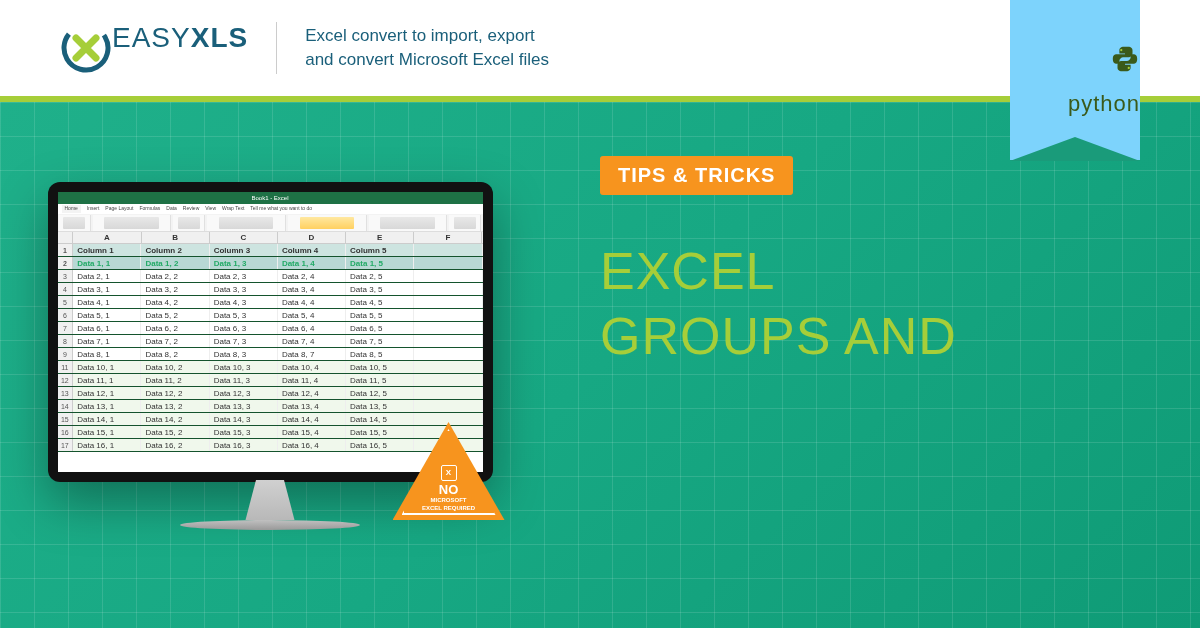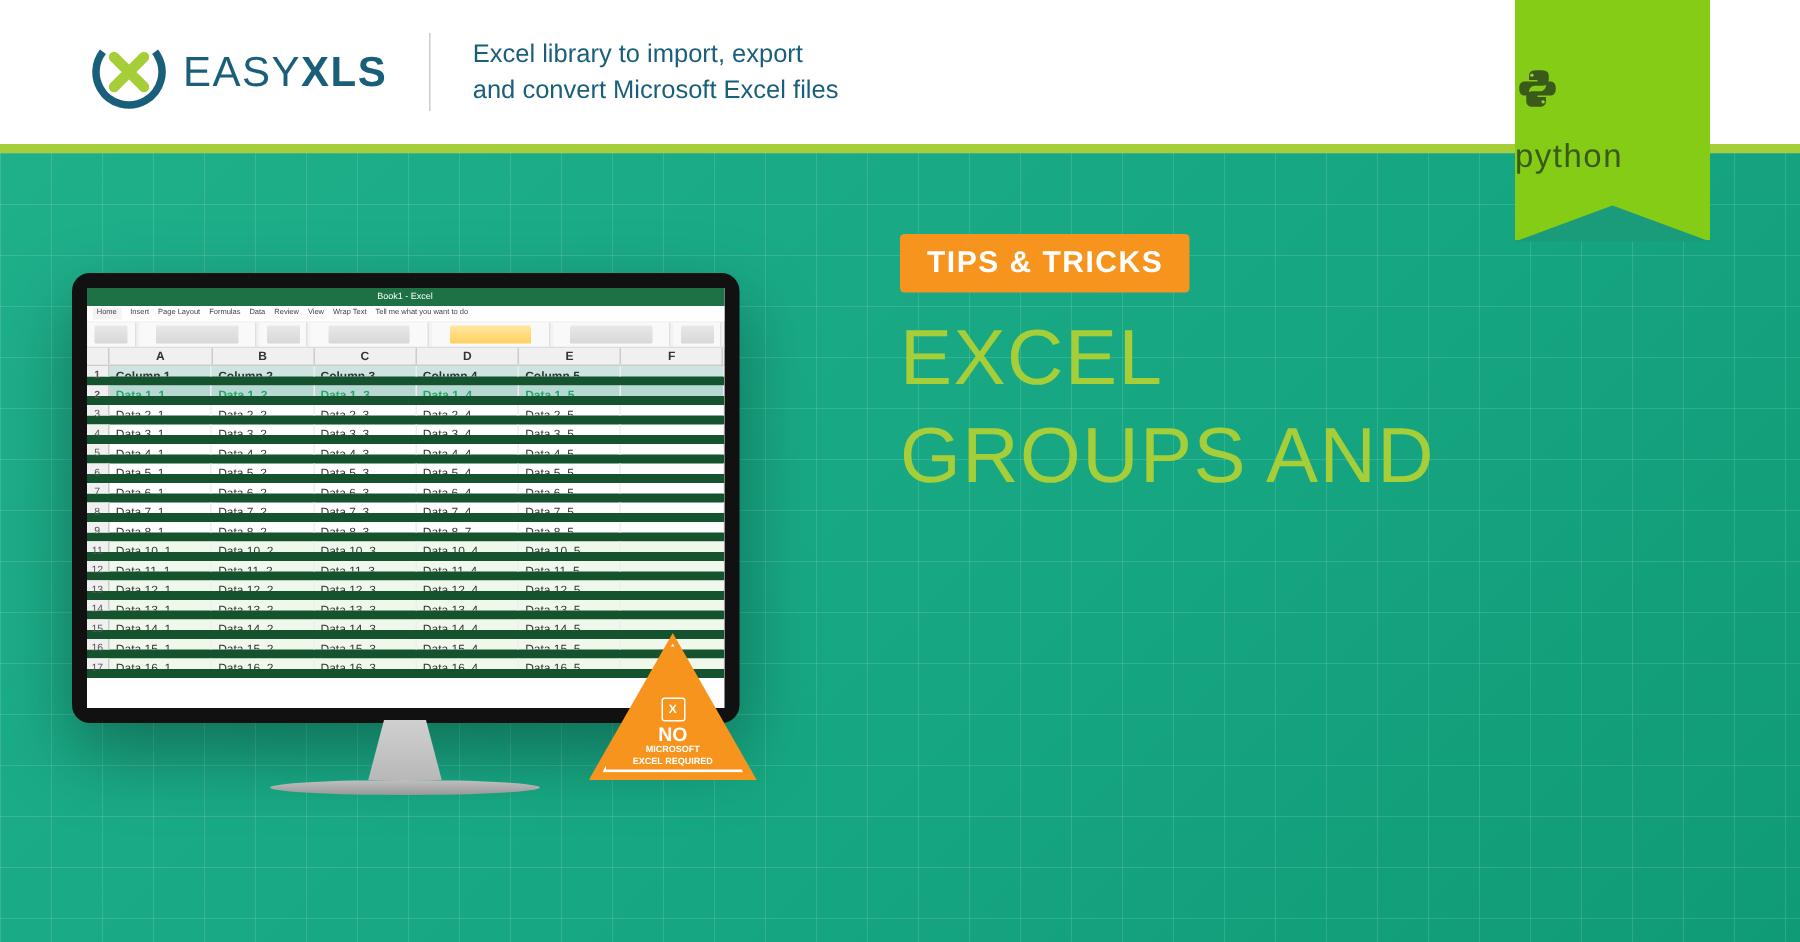--- a/index.html
+++ b/index.html
@@ -1,24 +1,24 @@
 <!DOCTYPE html>
 <html><head>
 <meta charset="utf-8">
 <style>
 *{margin:0;padding:0;box-sizing:border-box}
 body{width:1200px;height:628px;overflow:hidden;font-family:Arial,Helvetica,sans-serif;position:relative}
 .header{height:96px;background:#fff;display:flex;align-items:center;padding:0 40px 0 60px;position:relative;z-index:10}
-.logo-wrap{display:flex;align-items:center;gap:10px}
+.logo-wrap{display:flex;}
 .logo-icon{width:52px;height:52px;position:relative}
 .logo-text{font-size:28px;font-weight:300;color:#1a5f7a;letter-spacing:1px}
 .logo-text b{font-weight:700}
 .divider{width:1px;height:52px;background:#ccc;margin:0 28px}
 .tagline{font-size:17px;color:#1a5f7a;line-height:1.4}
-.ribbon{position:absolute;top:0;right:60px;width:130px;height:160px;background:#84cc16;z-index:20;display:flex;flex-direction:column;align-items:flex-start;justify-content:center;gap:17px}
+.ribbon{position:absolute;top:0;right:60px;width:130px;height:160px;background:#7dd3fc;z-index:20;display:flex;flex-direction:column;align-items:flex-end;justify-content:center;gap:17px}
 .ribbon::after{content:"";position:absolute;bottom:-1px;left:0;width:0;height:0;border-left:65px solid transparent;border-right:65px solid transparent;border-bottom:24px solid #1a9b7a}
 .ribbon-text{font-size:22px;color:#3a5a1a;letter-spacing:1px}
 .bg{position:absolute;top:96px;left:0;width:1200px;height:532px;
 background:linear-gradient(135deg,#1fb08a 0%,#17a883 50%,#0f9b76 100%);
 background-image:
  linear-gradient(rgba(255,255,255,.12) 1px,transparent 1px),
  linear-gradient(90deg,rgba(255,255,255,.12) 1px,transparent 1px),
  linear-gradient(135deg,#1fb08a 0%,#17a883 50%,#0f9b76 100%);
 background-size:34px 34px,34px 34px,100% 100%;
 border-top:6px solid #a6ce39}
@@ -32,57 +32,57 @@
 .excel-tabs{height:10px;display:flex;gap:6px;padding:1px 4px;font-size:5px;color:#444;background:#fff}
 .excel-tabs span:first-child{background:#f3f3f3;padding:0 3px}
 .excel-ribbon-body{height:18px;display:flex;gap:2px;padding:1px}
 .ribbon-group{background:#f9f9f9;border-right:1px solid #e0e0e0;flex:1;display:flex;align-items:center;justify-content:center}
 .ribbon-group.sm{flex:0.4}
 .rg-block{width:70%;height:70%;background:linear-gradient(#e8e8e8,#d8d8d8);border-radius:1px}
 .sheet{position:absolute;top:40px;left:0;right:0;bottom:0;overflow:hidden}
 .col-headers{display:flex;height:12px;background:#f0f0f0;border-bottom:1px solid #ccc;font-size:8px;color:#333}
 .rownum-spacer{width:18px;border-right:1px solid #ccc;background:#f0f0f0}
 .col-h{width:78px;text-align:center;border-right:1px solid #ccc;line-height:12px;font-weight:600}
-.data-row{display:flex;height:13px;font-size:8px;color:#333;border-bottom:6px solid #14532d}
+.data-row{display:flex;height:13px;font-size:8px;color:#333;border-bottom:1px solid #14532d}
 .rownum{width:18px;text-align:center;background:#f0f0f0;border-right:1px solid #ccc;line-height:13px;font-size:7px;color:#555}
 .cell{width:78px;padding-left:4px;line-height:13px;border-right:1px solid #eee;overflow:hidden;white-space:nowrap}
 .hdr-row{background:#cde4e0;font-weight:700}
 .sel-row{background:#b8d8d4;font-weight:600;color:#2a6}
 .grp2{background:#f0f8ec}
 .stand{width:70px;height:40px;background:linear-gradient(#d0d0d0,#b8b8b8);margin:-2px auto 0;clip-path:polygon(30% 0,70% 0,85% 100%,15% 100%)}
 .base{width:180px;height:10px;background:linear-gradient(#c0c0c0,#999);margin:0 auto;border-radius:50%}
 .warning{position:absolute;bottom:42px;right:-12px;width:112px;height:98px}
 .tri{width:112px;height:98px;background:#f7941e;clip-path:polygon(50% 0,100% 100%,0 100%);position:relative;display:flex;flex-direction:column;align-items:center;justify-content:flex-end;padding-bottom:8px;color:#fff;text-align:center}
 .tri::before{content:"";position:absolute;top:7px;left:9px;right:9px;bottom:5px;border:2px solid #fff;clip-path:polygon(50% 0,100% 100%,0 100%)}
 .tri-icon{width:16px;height:16px;border:1.5px solid #fff;border-radius:2px;margin-bottom:2px;display:flex;align-items:center;justify-content:center;font-size:8px;font-weight:700;z-index:1}
 .tri-no{font-size:13px;font-weight:700;z-index:1;line-height:1}
 .tri-sub{font-size:6px;font-weight:700;z-index:1;line-height:1.2;margin-top:1px}
 .text-side{flex:1;padding:60px 40px 0 60px}
 .tips{display:inline-block;background:#f7941e;color:#fff;font-size:20px;font-weight:700;padding:8px 18px;border-radius:3px;letter-spacing:1px}
-.title{font-size:52px;font-weight:400;color:#a6ce39;line-height:1.25;margin-top:12px;letter-spacing:1px}
+.title{font-size:52px;font-weight:400;color:#a6ce39;line-height:1.25;margin-top:44px;letter-spacing:1px}
 .py-icon{width:30px;height:30px}
 </style>
 </head>
 <body>
 
 <div class="header">
   <div class="logo-wrap">
     <div class="logo-icon">
       <svg viewBox="0 0 52 52" width="52" height="52">
         <circle cx="26" cy="26" r="22" fill="none" stroke="#1a5f7a" stroke-width="5" stroke-dasharray="95 40" transform="rotate(-30 26 26)"></circle>
         <path d="M16 16 L36 36 M36 16 L16 36" stroke="#a6ce39" stroke-width="7" stroke-linecap="round"></path>
       </svg>
     </div>
     <div class="logo-text">
       <span>EASY</span><b>XLS</b>
     </div>
   </div>
   <div class="divider"></div>
   <div class="tagline">
-    <span>Excel library to import, export</span><br>
+    <span>Excel convert to import, export</span><br>
     <span>and convert Microsoft Excel files</span>
   </div>
 </div>
 
 <div class="ribbon">
   <div class="py-icon">
     <svg viewBox="0 0 32 32" width="30" height="30">
       <path d="M15 3c-4 0-5 2-5 4v3h6v1H7c-2 0-4 1-4 5s2 5 4 5h3v-3c0-2 2-4 4-4h6c2 0 4-2 4-4V7c0-2-1-4-5-4h-4z" fill="#3a5a1a"></path>
       <circle cx="12" cy="6.5" r="1.2" fill="#a6ce39"></circle>
       <path d="M17 29c4 0 5-2 5-4v-3h-6v-1h9c2 0 4-1 4-5s-2-5-4-5h-3v3c0 2-2 4-4 4h-6c-2 0-4 2-4 4v3c0 2 1 4 5 4h4z" fill="#3a5a1a"></path>

